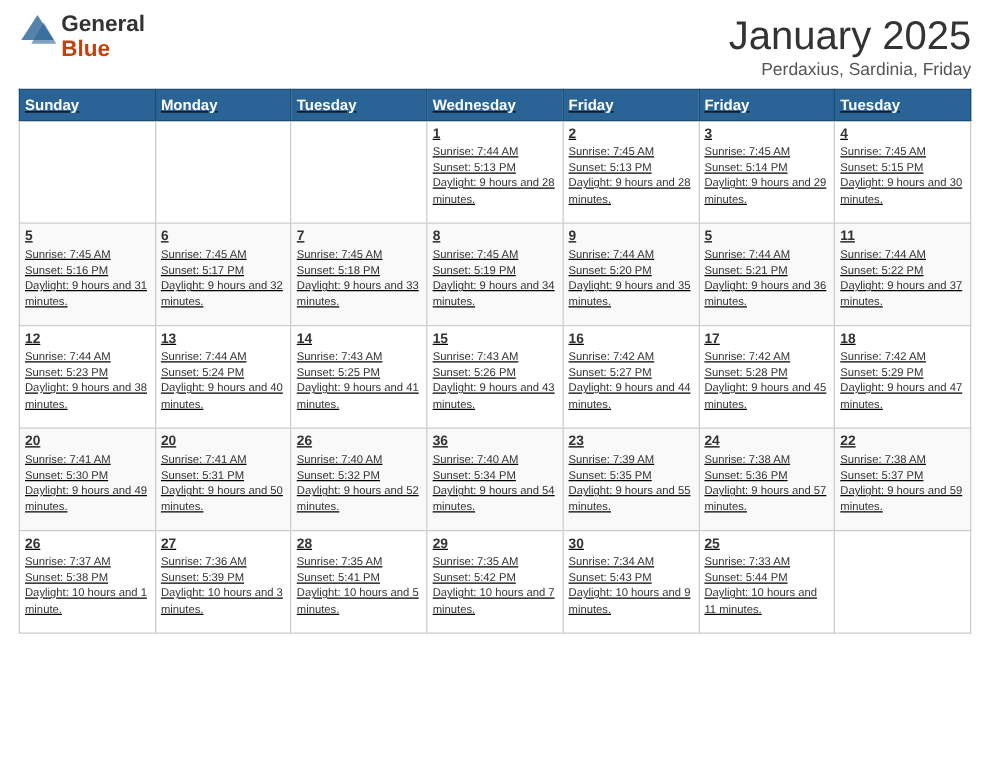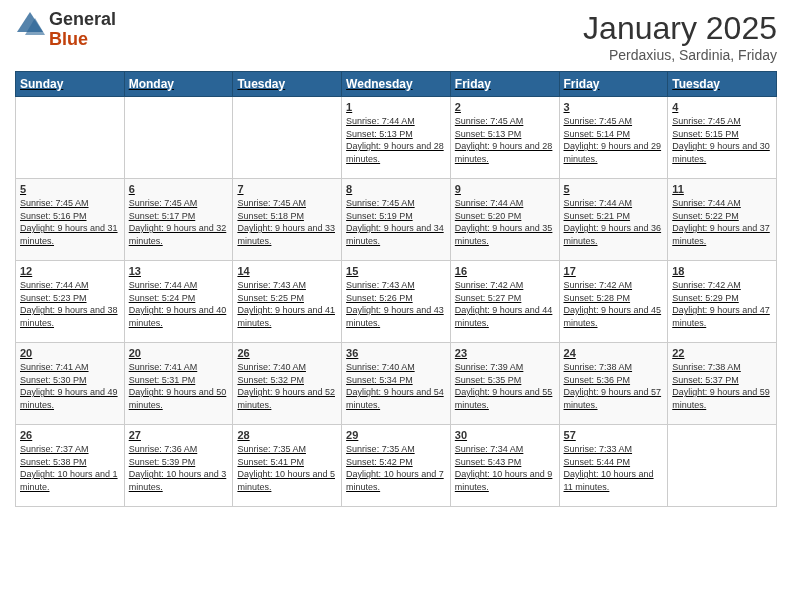--- a/index.html
+++ b/index.html
@@ -258,20 +258,20 @@
           </td>
           <td>
             <div class="day-number">29</div>
             <div class="day-info">Sunrise: 7:35 AM<br>Sunset: 5:42 PM<br>Daylight: 10 hours and 7 minutes.</div>
           </td>
           <td>
             <div class="day-number">30</div>
             <div class="day-info">Sunrise: 7:34 AM<br>Sunset: 5:43 PM<br>Daylight: 10 hours and 9 minutes.</div>
           </td>
           <td>
-            <div class="day-number">57</div>
+            <div class="day-number">25</div>
             <div class="day-info">Sunrise: 7:33 AM<br>Sunset: 5:44 PM<br>Daylight: 10 hours and 11 minutes.</div>
           </td>
           <td class="empty-cell"></td>
         </tr>
       </tbody>
   </table>
 </div>
 
 </body></html>

